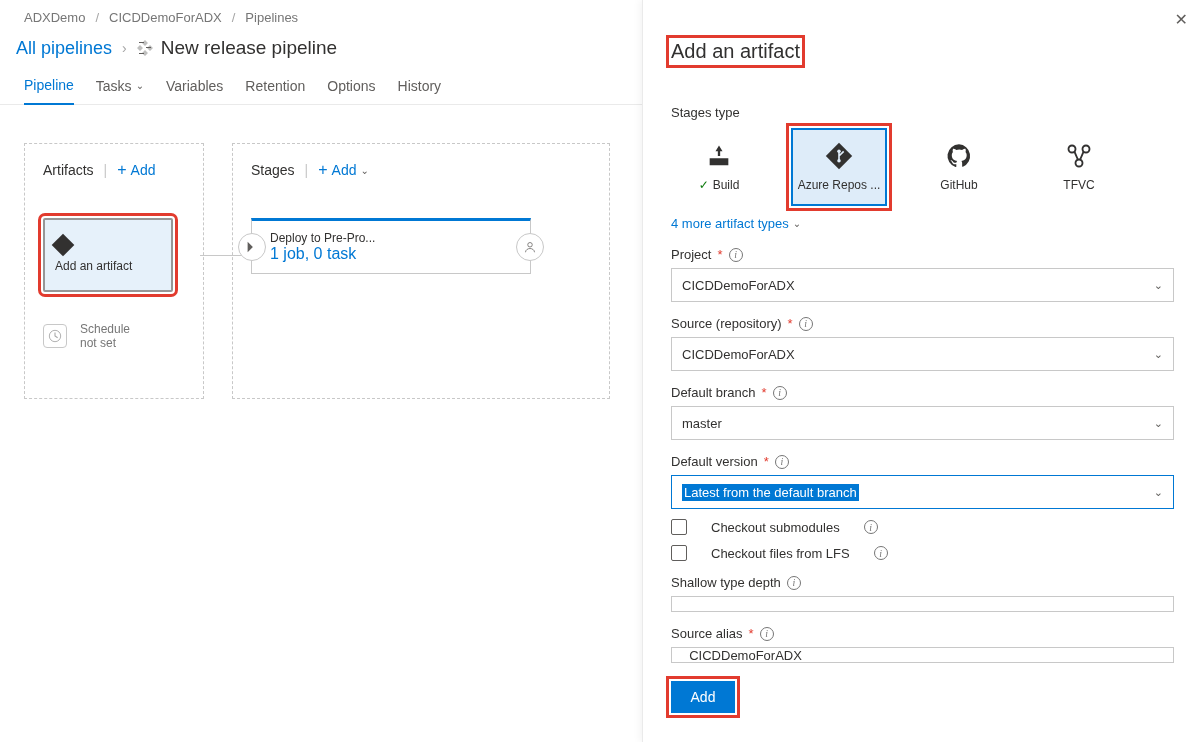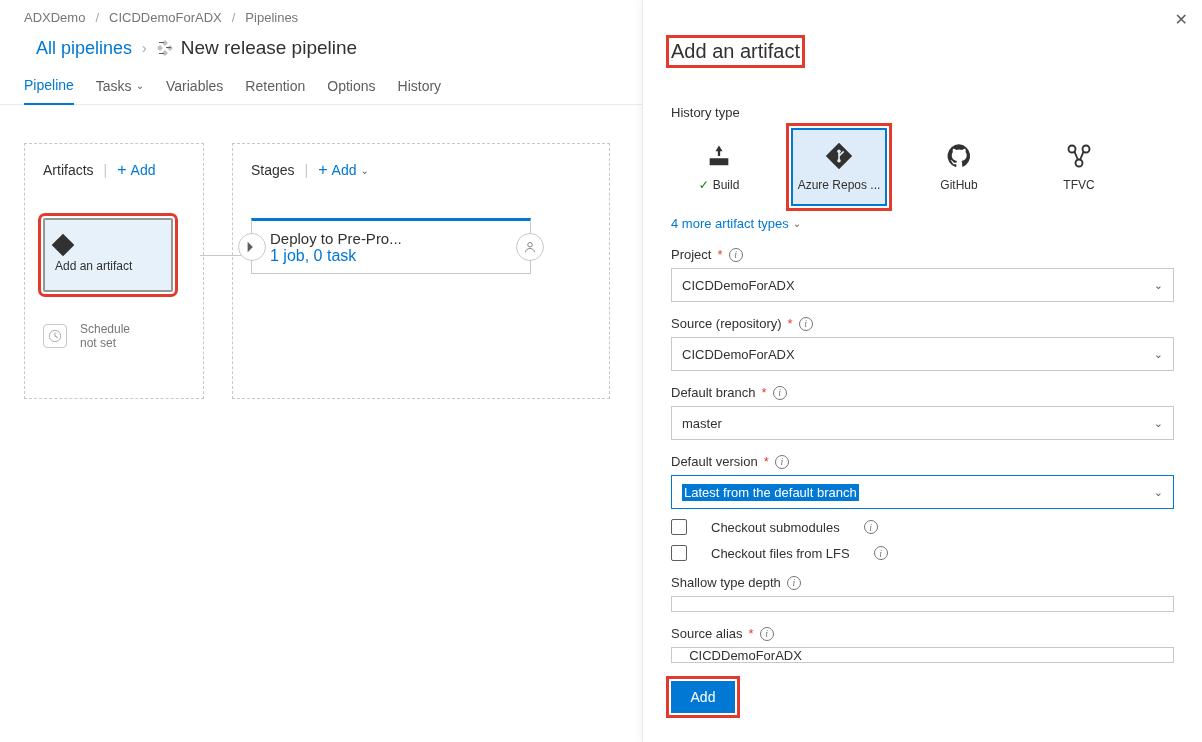--- a/index.html
+++ b/index.html
@@ -20,21 +20,21 @@
     gap: 10px;
     padding: 10px 20px 6px 24px;
     color: #767676;
     font-size: 13px;
   }
   .breadcrumb span.sep { color: #a6a6a6; }
   .header-row {
     display: flex;
     align-items: center;
     gap: 10px;
-    padding: 6px 20px 10px 36px;
+    padding: 6px 20px 10px 16px;
   }
   .all-link { color: #0078d4; font-size: 18px; }
   .chev { color: #a6a6a6; font-size: 14px; }
   .pipeline-title { font-size: 19px; color: #323130; display:flex; align-items:center; gap:8px;}
   .pipe-icon { width:16px; height:16px; }
   .tabs {
     display: flex;
     gap: 22px;
     padding: 0 24px;
     border-bottom: 1px solid #eaeaea;
@@ -111,21 +111,21 @@
     margin-top: 40px;
   }
   .stage-circle {
     width:28px; height:28px; border:1px solid #c8c8c8; border-radius:50%;
     background:#fff; display:flex; align-items:center; justify-content:center;
     position:absolute; top:50%; transform:translateY(-50%);
   }
   .stage-circle.left  { left:-14px; }
   .stage-circle.right { right:-14px; }
   .stage-body { padding:8px 18px; flex:1; display:flex; flex-direction:column; justify-content:center; }
-  .stage-name { font-size:15px; color:#323130; white-space:nowrap; overflow:hidden; text-overflow:ellipsis;}
+  .stage-name { font-size:12px; color:#323130; white-space:nowrap; overflow:hidden; text-overflow:ellipsis;}
   .stage-sub  { font-size:16px; color:#0078d4; }
   .connector {
     position:absolute; border-top:1px solid #c8c8c8;
     top: 150px; left: 200px; width: 90px;
   }
 
   
   .panel {
     position: absolute;
     top: 0; right: 0;
@@ -276,21 +276,21 @@
       </div>
     </div>
   </div>
 </div>
 
 <div class="panel">
   <div class="panel-close">✕</div>
 
   <h1 class="hi-red">Add an artifact</h1>
 
-  <div class="field-label">History type</div>
+  <div class="field-label">Stages type</div>
   <div class="source-grid">
     <div class="src-tile">
       <svg class="src-icon" viewBox="0 0 24 24">
           <path fill="#323130" d="M4 14h16v6H4zM6 16h2v2H6zM10 16h2v2h-2zM12 3l-3 5h6zM11 8h2v4h-2z"></path>
         </svg>
       <span style="display:flex;align-items:center;gap:4px">
           <span style="color:#107c10">✓</span>
           <span>Build</span>
         </span>
     </div>

